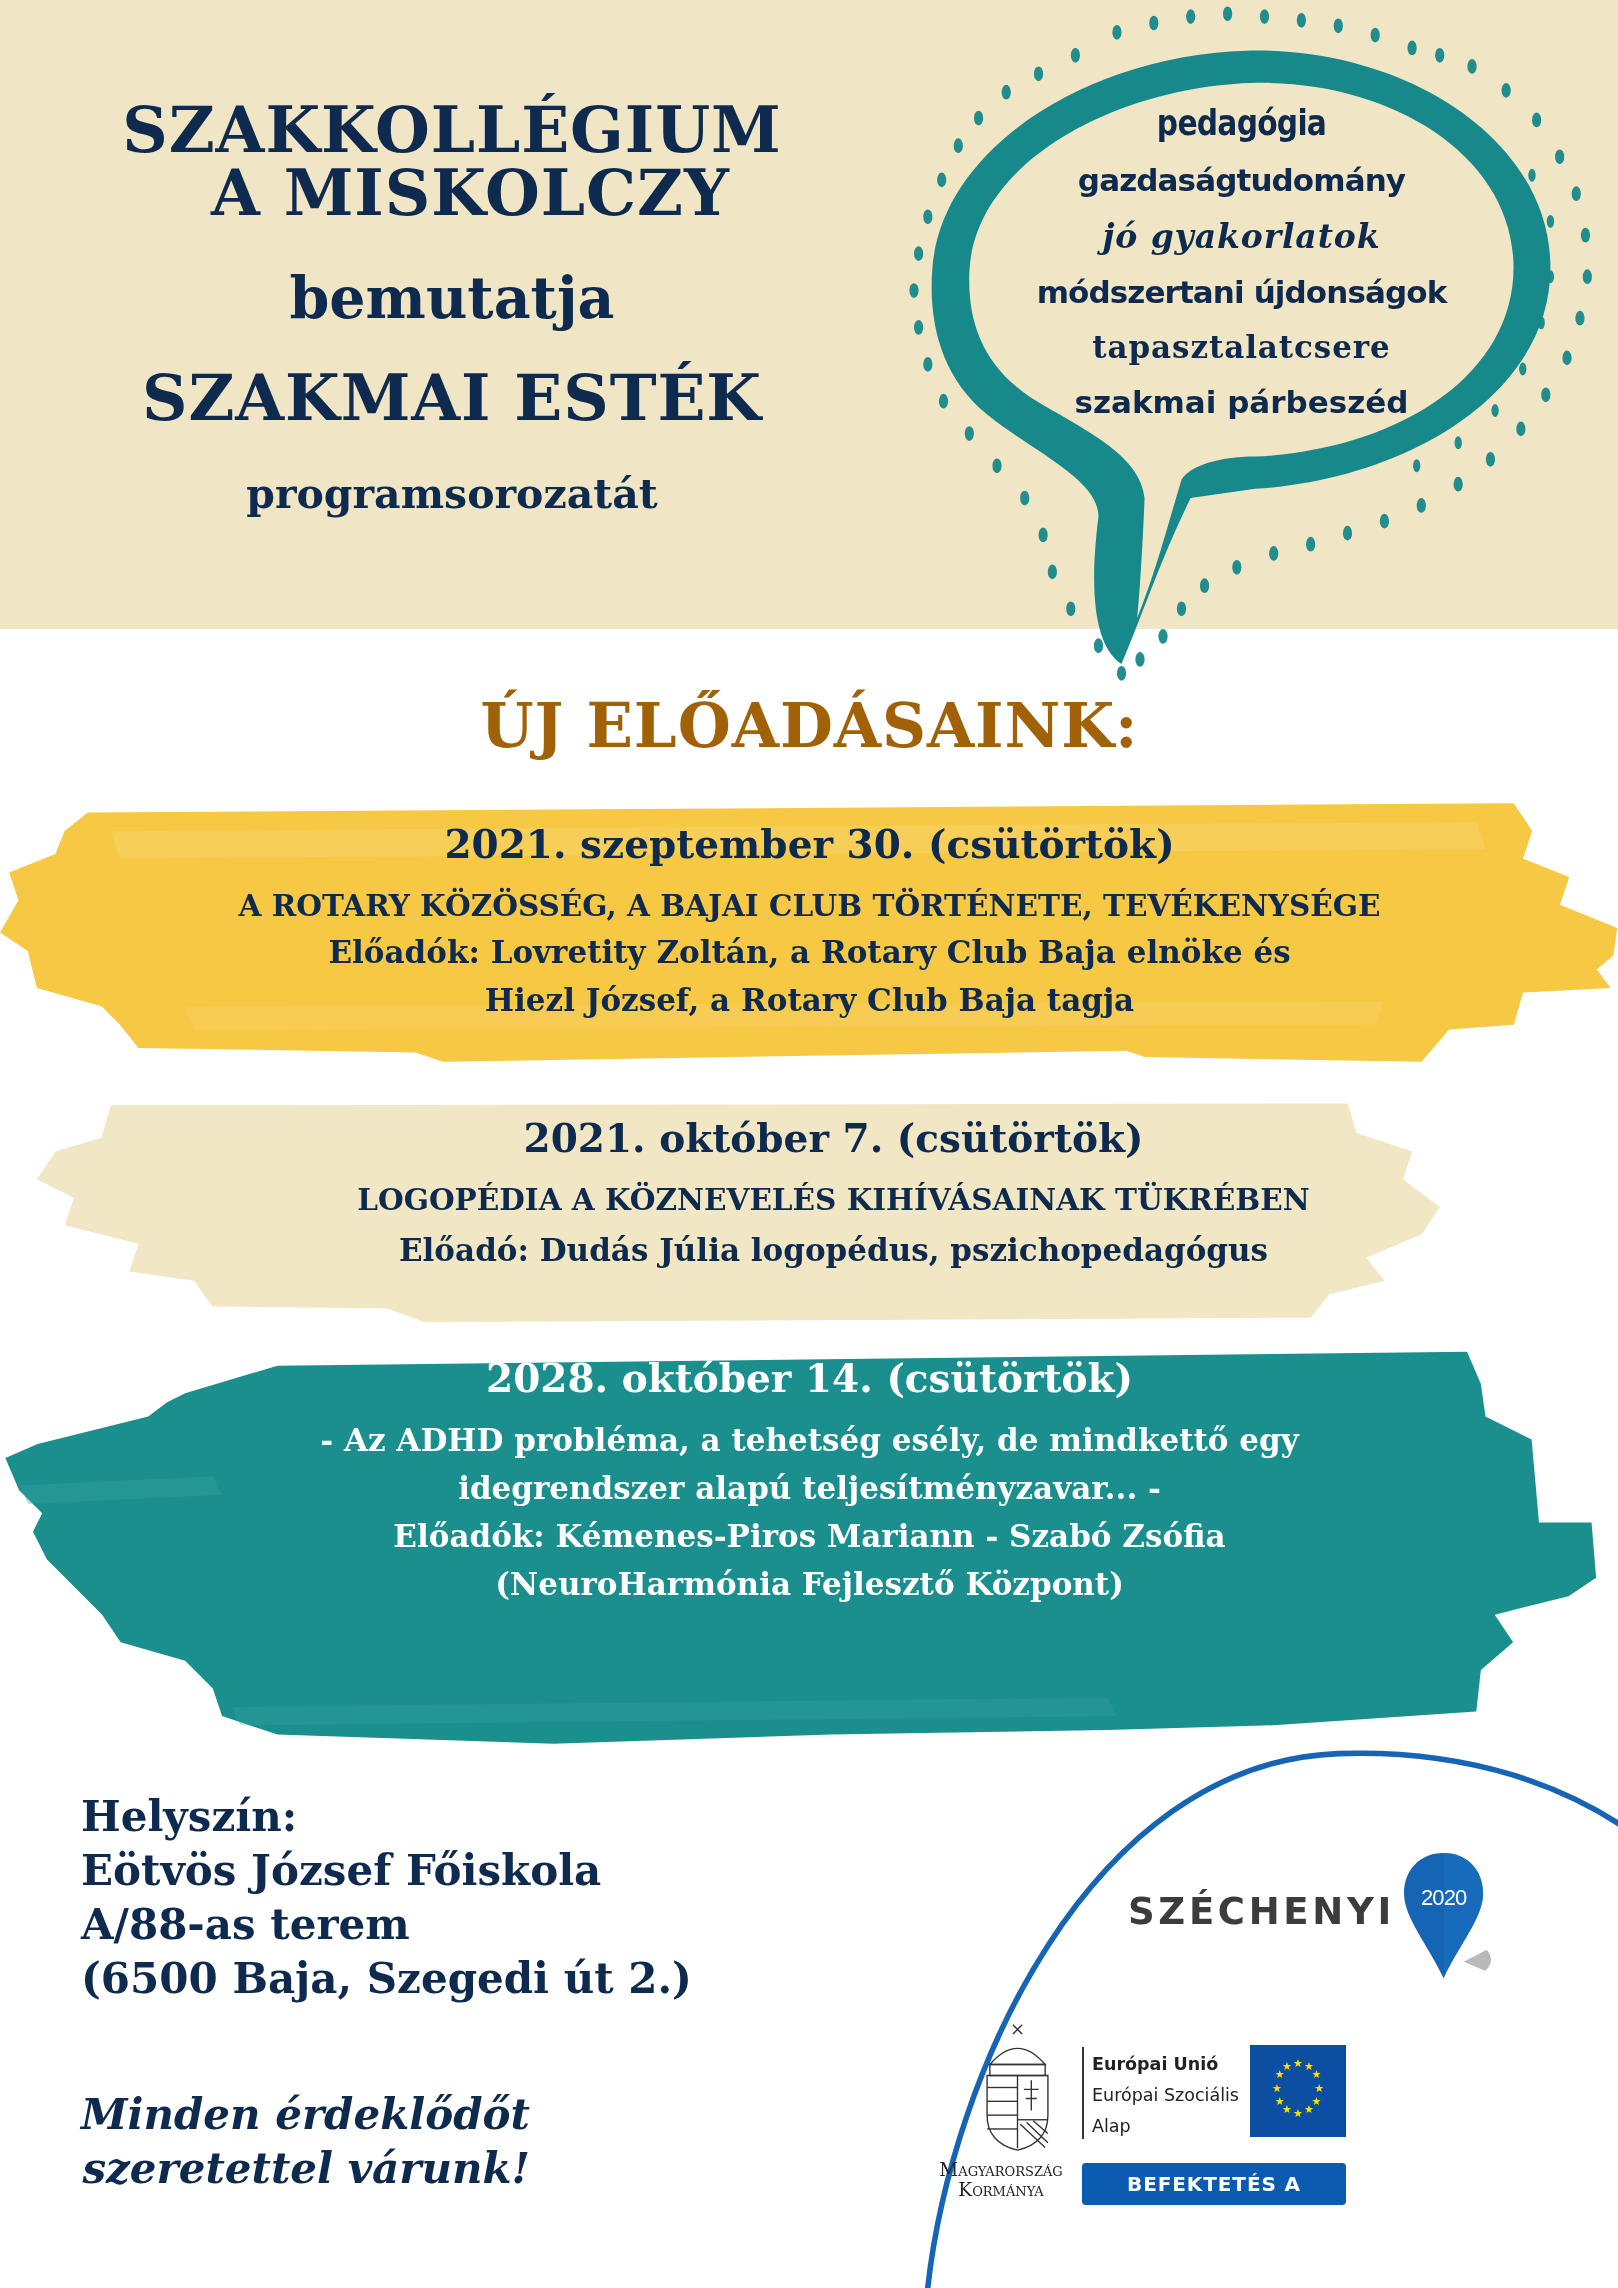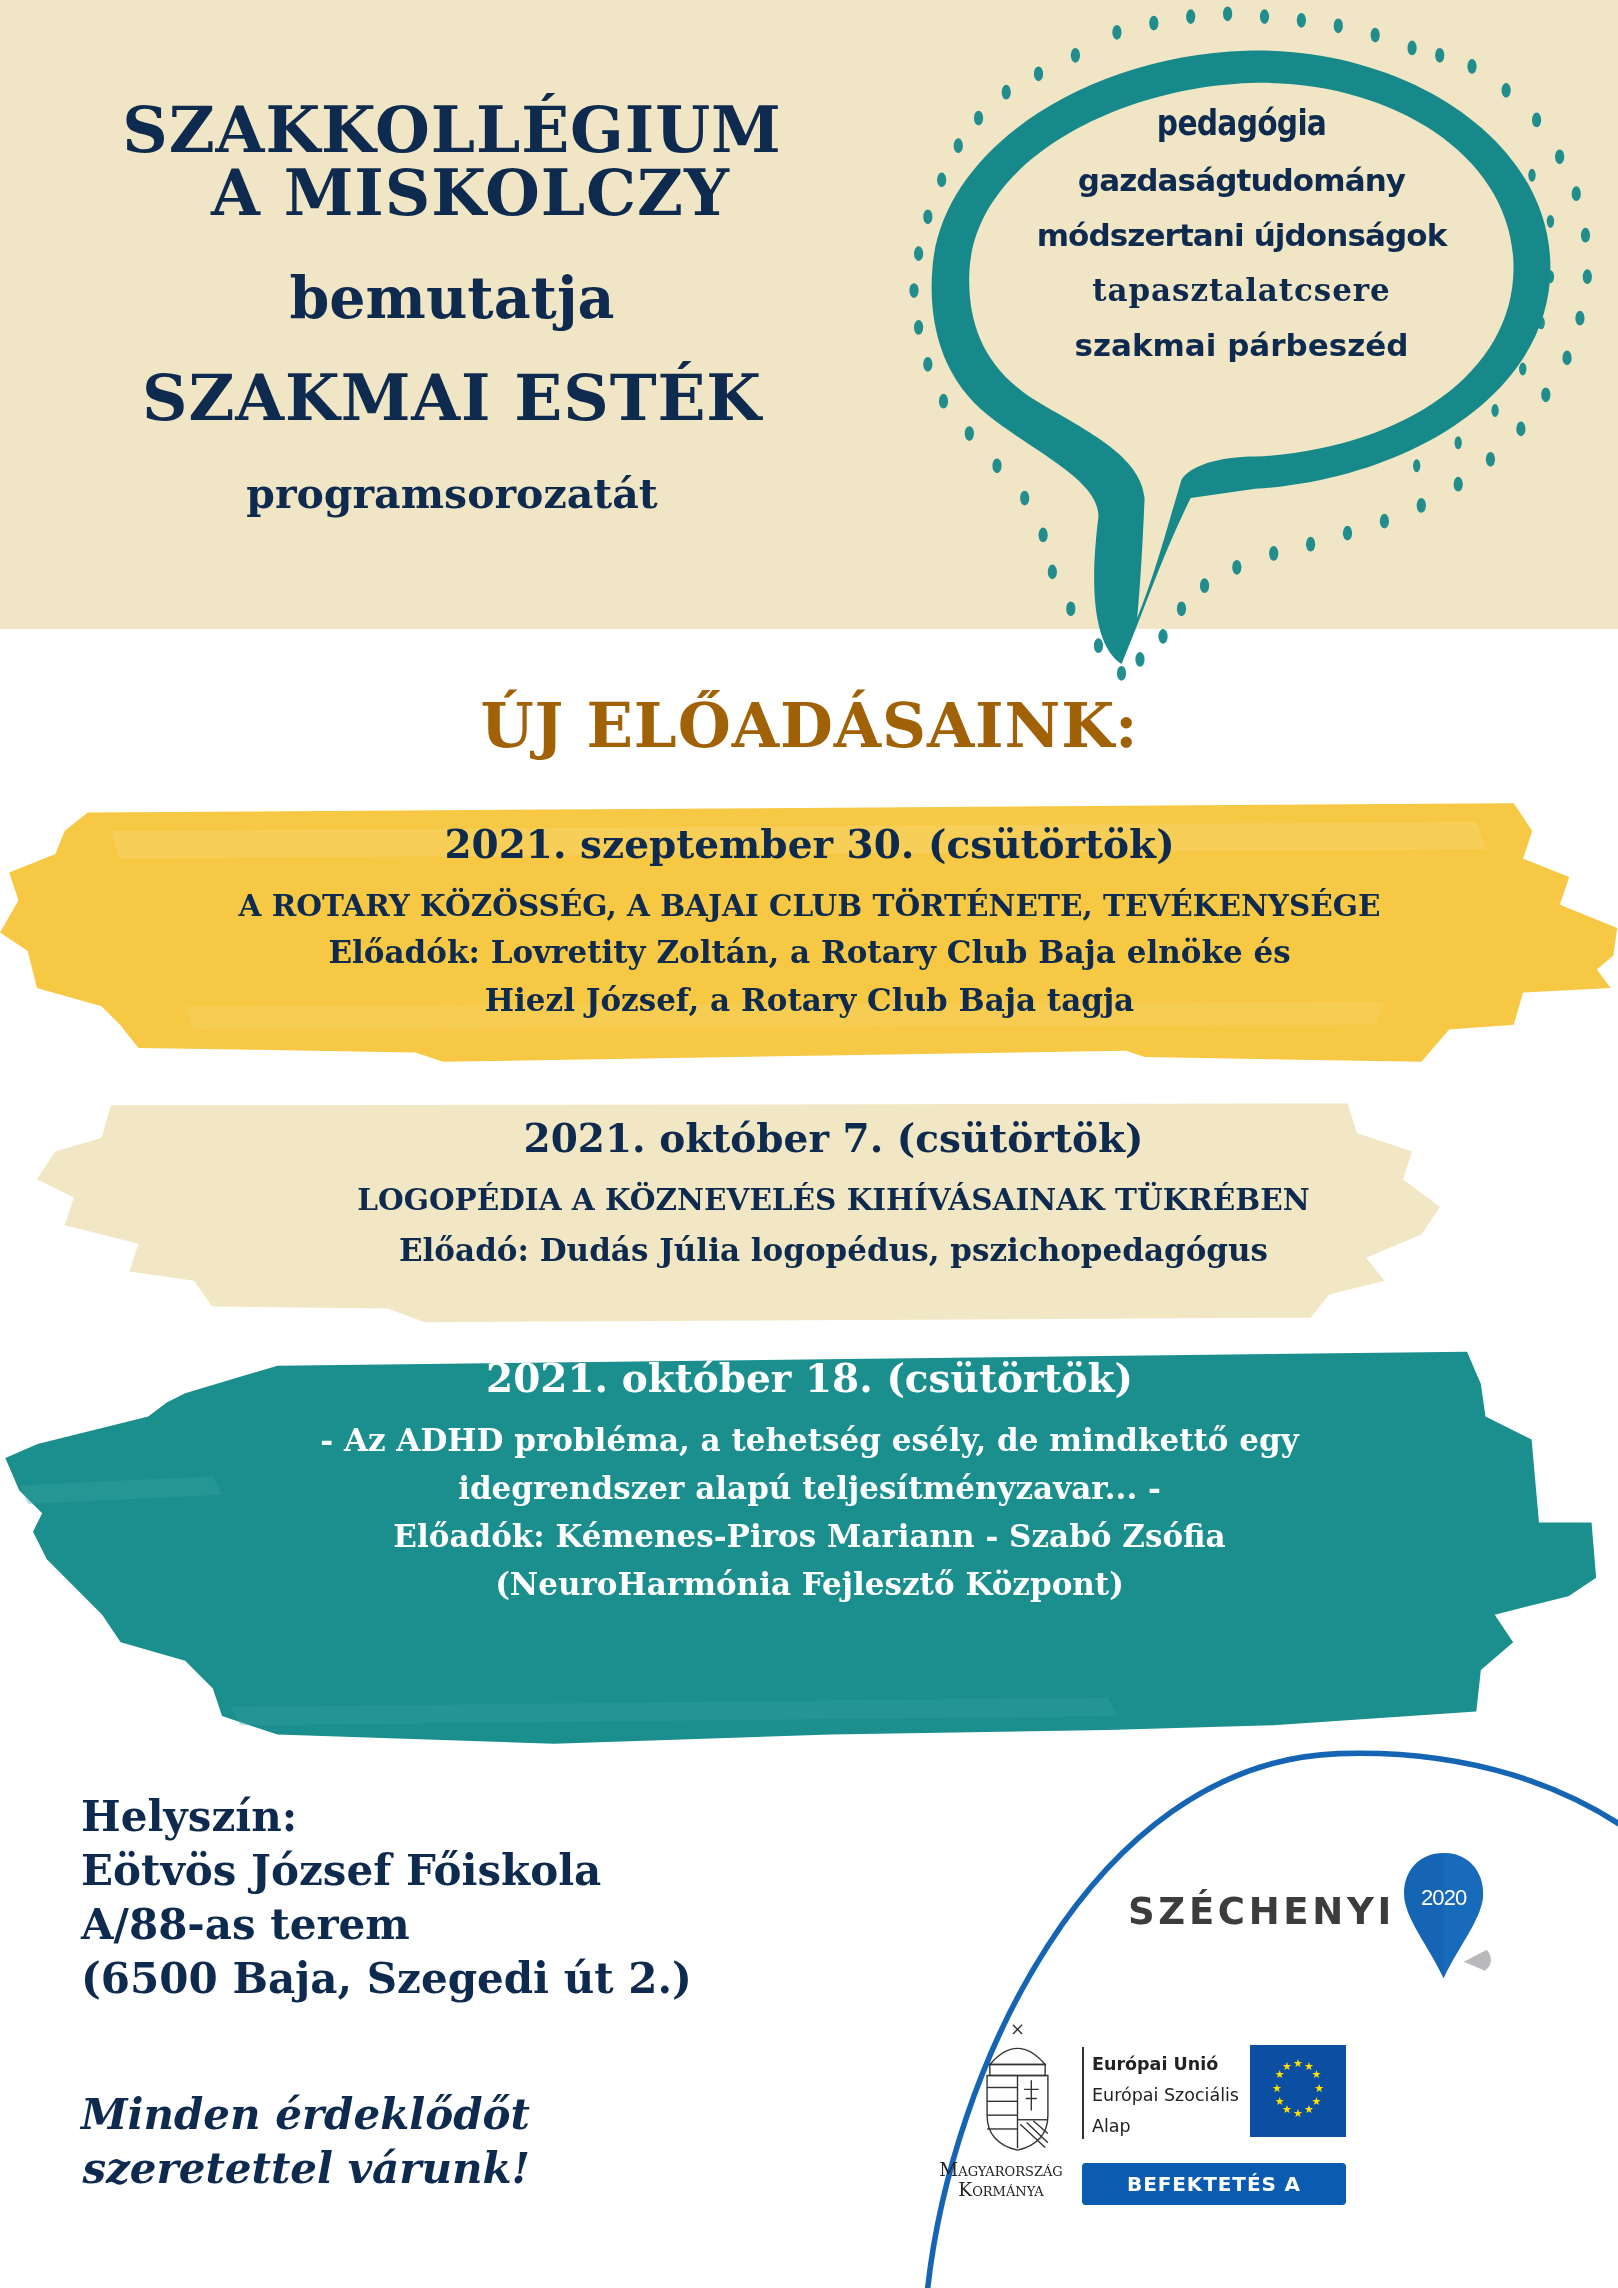--- a/index.html
+++ b/index.html
@@ -204,20 +204,21 @@
       C 292 620, 305 570, 320 520
       C 330 505, 360 495, 400 495
       C 550 488, 680 410, 680 290
       C 680 165, 540 85, 395 90 Z"></path>
   </g>
 </svg>
 
 <div class="bubble-text">
   <span class="bl b1">pedagógia</span>
   <span class="bl b2">gazdaságtudomány</span>
+  <span class="bl b3">jó gyakorlatok</span>
   <span class="bl b4">módszertani újdonságok</span>
   <span class="bl b5">tapasztalatcsere</span>
   <span class="bl b6">szakmai párbeszéd</span>
 </div>
 
 <div class="section-heading">ÚJ ELŐADÁSAINK:</div>
 
 <svg class="brush" style="left:0;top:794px;" width="1619" height="277" viewBox="0 0 1754 300">
   <path fill="#f6c844" d="M95 20 L1640 10 L1660 40 L1650 70 L1700 90 L1690 120 L1752 145 L1748 175 L1730 190 L1745 210 L1650 215 L1640 250 L1570 255 L1540 290 L1240 285 L1220 278 L480 290 L450 280 L150 275 L130 250 L110 230 L40 210 L30 170 L0 150 L20 115 L10 85 L60 65 L70 40 Z"></path>
   <path fill="#f8d36a" opacity="0.5" d="M120 40 L1600 30 L1610 60 L130 70 Z"></path>
@@ -241,21 +242,21 @@
   <span class="line">Hiezl József, a Rotary Club Baja tagja</span>
 </div>
 
 <div class="event ev2">
   <span class="date">2021. október 7. (csütörtök)</span>
   <span class="topic">LOGOPÉDIA A KÖZNEVELÉS KIHÍVÁSAINAK TÜKRÉBEN</span>
   <span class="line">Előadó: Dudás Júlia logopédus, pszichopedagógus</span>
 </div>
 
 <div class="event ev3">
-  <span class="date">2021. október 18. (csütörtök)</span>
+  <span class="date">2028. október 14. (csütörtök)</span>
   <span class="line">- Az ADHD probléma, a tehetség esély, de mindkettő egy</span>
   <span class="line">idegrendszer alapú teljesítményzavar... -</span>
   <span class="line">Előadók: Kémenes-Piros Mariann - Szabó Zsófia</span>
   <span class="line">(NeuroHarmónia Fejlesztő Központ)</span>
 </div>
 
 <div class="venue">
   <span class="vl">Helyszín:</span>
   <span class="vl">Eötvös József Főiskola</span>
   <span class="vl">A/88-as terem</span>

